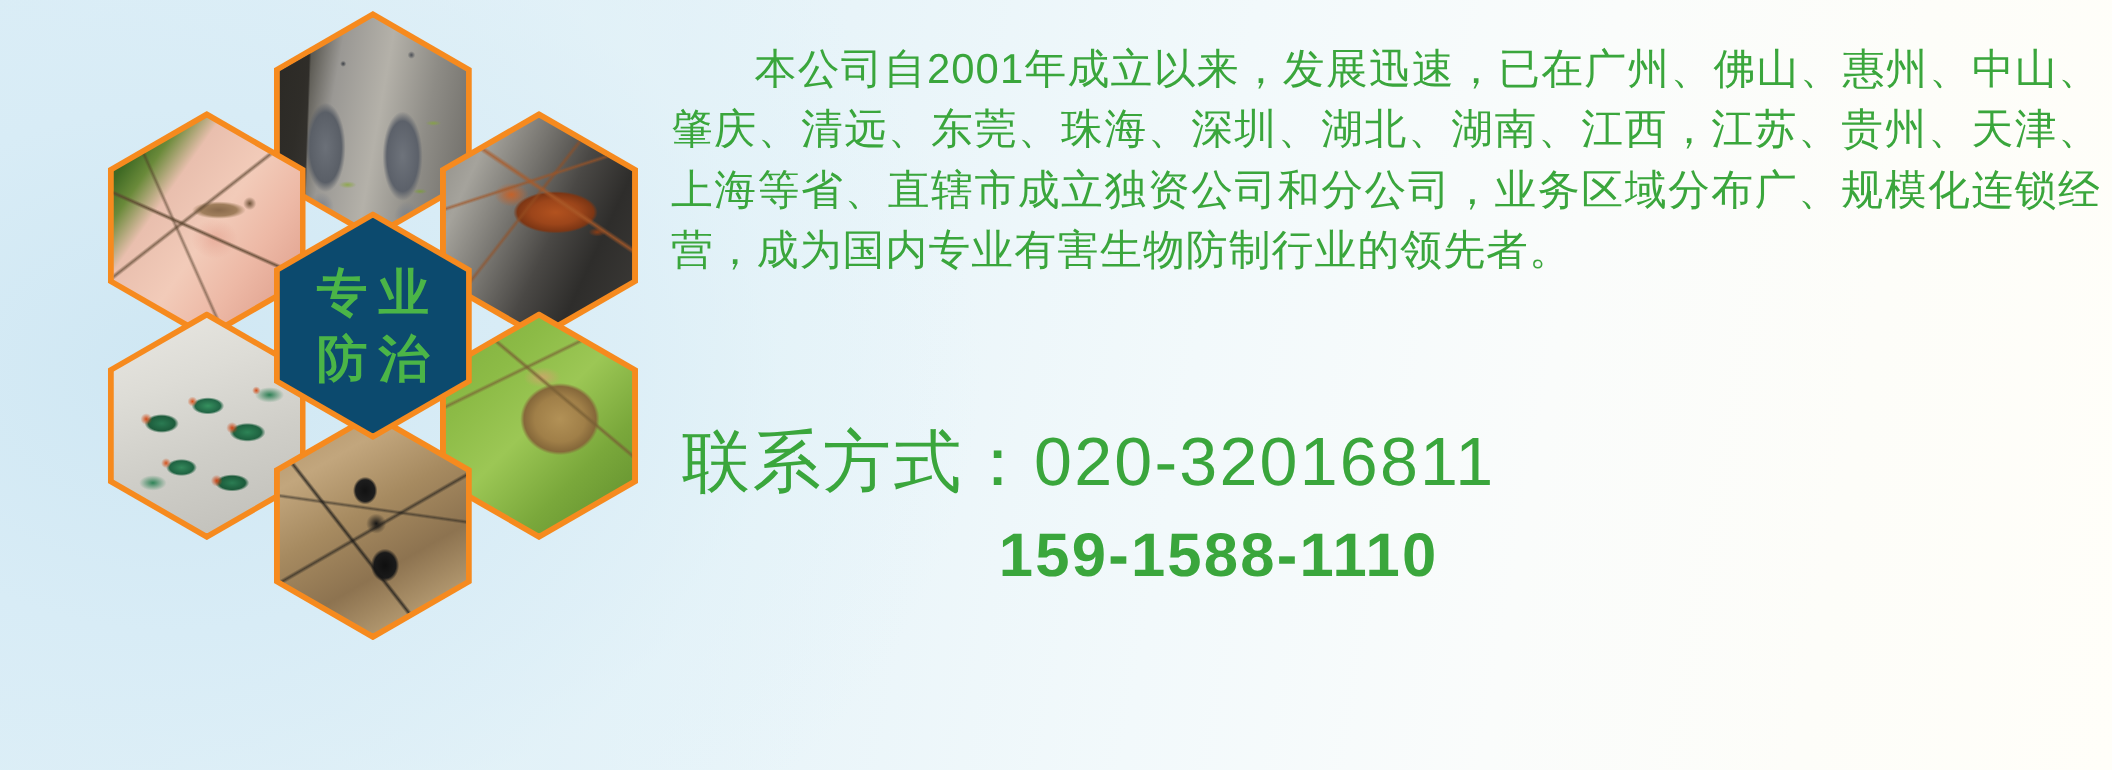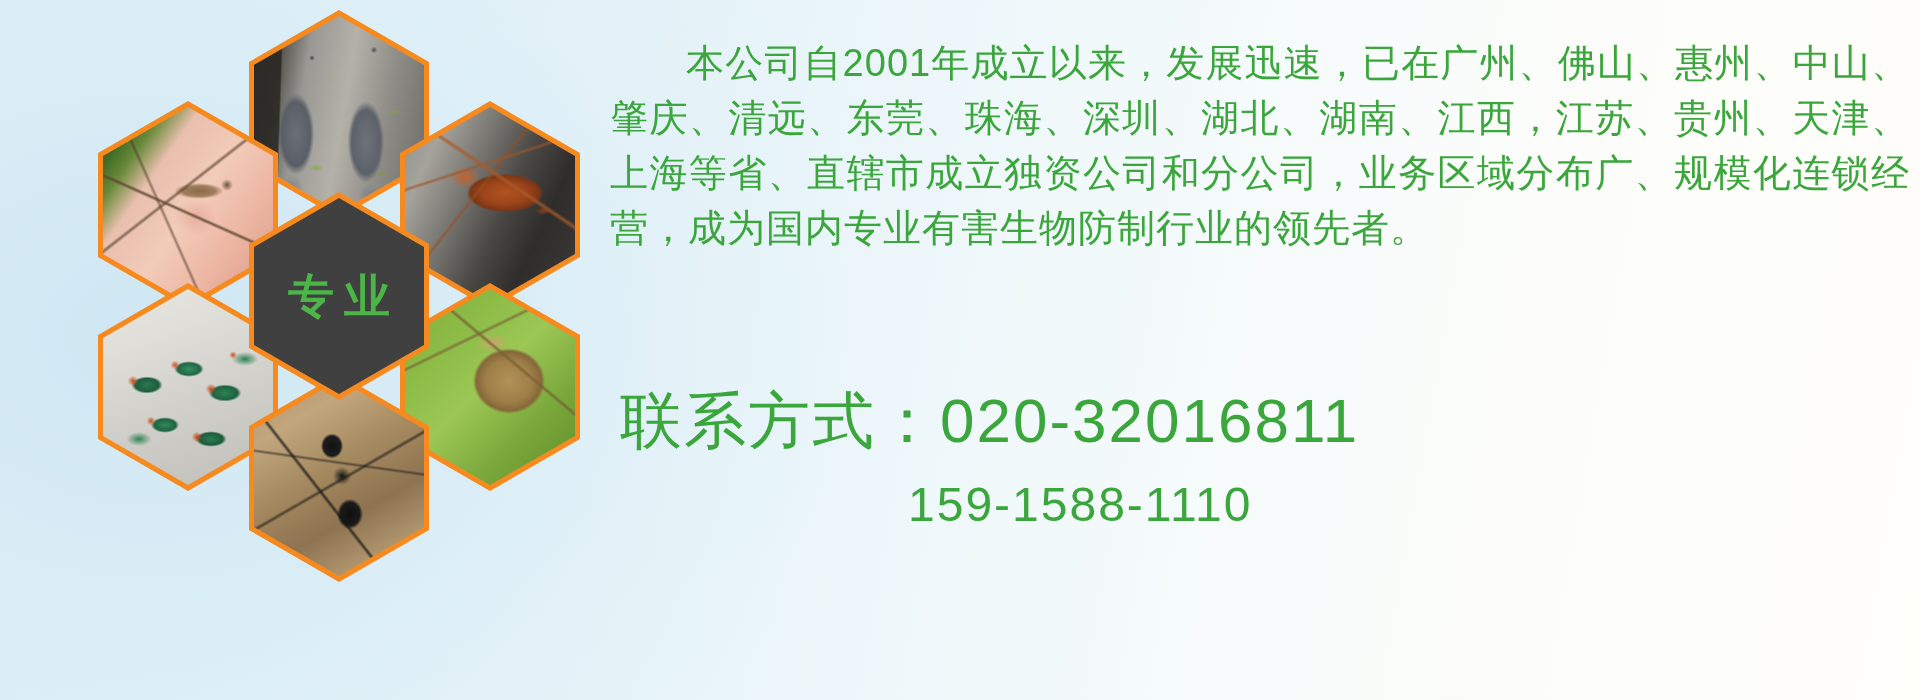--- a/index.html
+++ b/index.html
@@ -44,21 +44,21 @@
   
   .hex.h-top       { left:169px; top:4px; }
   .hex.h-upleft    { left:18px;  top:95px; }
   .hex.h-upright   { left:320px; top:95px; }
   .hex.h-center    { left:169px; top:186px; }
   .hex.h-lowleft   { left:18px;  top:277px; }
   .hex.h-lowright  { left:320px; top:277px; }
   .hex.h-bottom    { left:169px; top:368px; }
 
   
-  .hex.h-center .inner { background:#404040; }
+  .hex.h-center .inner { background:#0c4a6e; }
   .slogan {
     position:absolute; inset:0;
     display:flex; flex-direction:column;
     align-items:center; justify-content:center;
     gap:14px;
   }
   .slogan span {
     color:#4bb547;
     font-size:46px;
     font-weight:700;
@@ -216,21 +216,21 @@
     left:10px; top:379px;
     width:1290px;
   }
   .contact-line {
     color:#3aa63c;
     font-weight:500;
     line-height:84px;
     white-space:nowrap;
   }
   .contact-line.primary { font-size:62px; letter-spacing:2px; }
-  .contact-line.secondary { font-size:48px; letter-spacing:2px; padding-left:288px; }
+  .contact-line.secondary { font-size:56px; letter-spacing:2px; padding-left:288px;font-weight:bold; }
 </style>
 </head>
 <body>
 
 <div id="banner">
 
   <div id="hex-cluster">
 
     <div class="hex h-top">
       <div class="inner">
@@ -265,20 +265,21 @@
     <div class="hex h-bottom">
       <div class="inner">
         <div class="art art-ant"></div>
       </div>
     </div>
 
     <div class="hex h-center">
       <div class="inner">
         <div class="slogan">
           <span>专业</span>
+          <span>防治</span>
         </div>
       </div>
     </div>
 
   </div>
 
   <div id="content">
 
     <div id="intro-paragraph">
       <p>本公司自2001年成立以来，发展迅速，已在广州、佛山、惠州、中山、肇庆、清远、东莞、珠海、深圳、湖北、湖南、江西，江苏、贵州、天津、上海等省、直辖市成立独资公司和分公司，业务区域分布广、规模化连锁经营，成为国内专业有害生物防制行业的领先者。</p>

